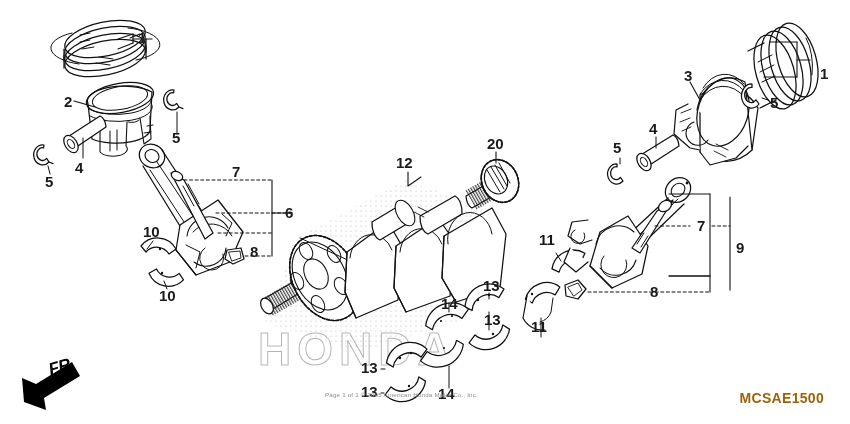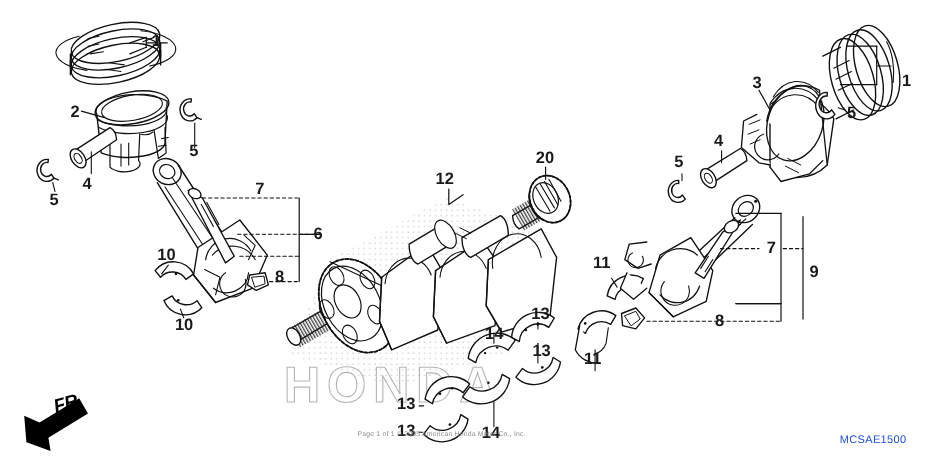--- a/index.html
+++ b/index.html
@@ -4,22 +4,22 @@
 <title>Parts Diagram</title>
 <style>
   html,body{margin:0;padding:0;background:#ffffff;}
   body{width:850px;height:424px;overflow:hidden;
        font-family:"Liberation Sans", sans-serif;color:#000;}
   #stage{position:relative;width:850px;height:424px;background:#fff;}
   svg.layer{position:absolute;left:0;top:0;width:850px;height:424px;}
   .lbl{position:absolute;font-family:"Liberation Sans",sans-serif;
        font-size:15px;font-weight:700;color:#1a1a1a;line-height:1;
        white-space:nowrap;letter-spacing:0px;}
-  .partcode{position:absolute;right:26px;bottom:18px;font-size:10px;
-            font-weight:400;letter-spacing:.3px;color:#1d4ed8;}
+  .partcode{position:absolute;right:26px;bottom:18px;font-size:14px;
+            font-weight:700;letter-spacing:.3px;color:#a16207;}
   .fr-txt{position:absolute;left:52px;top:360px;font-size:17px;font-weight:800;
           font-style:italic;color:#000;transform:rotate(-16deg);
           transform-origin:left bottom;letter-spacing:-0.5px;}
   .tinytxt{position:absolute;left:325px;top:391px;font-size:6.2px;
            color:#8c8c8c;white-space:nowrap;letter-spacing:.2px;}
   .wm{position:absolute;left:258px;top:322px;font-size:46px;font-weight:700;
       letter-spacing:6px;color:transparent;
       -webkit-text-stroke:1px rgba(0,0,0,.30);}
 </style>
 </head>

